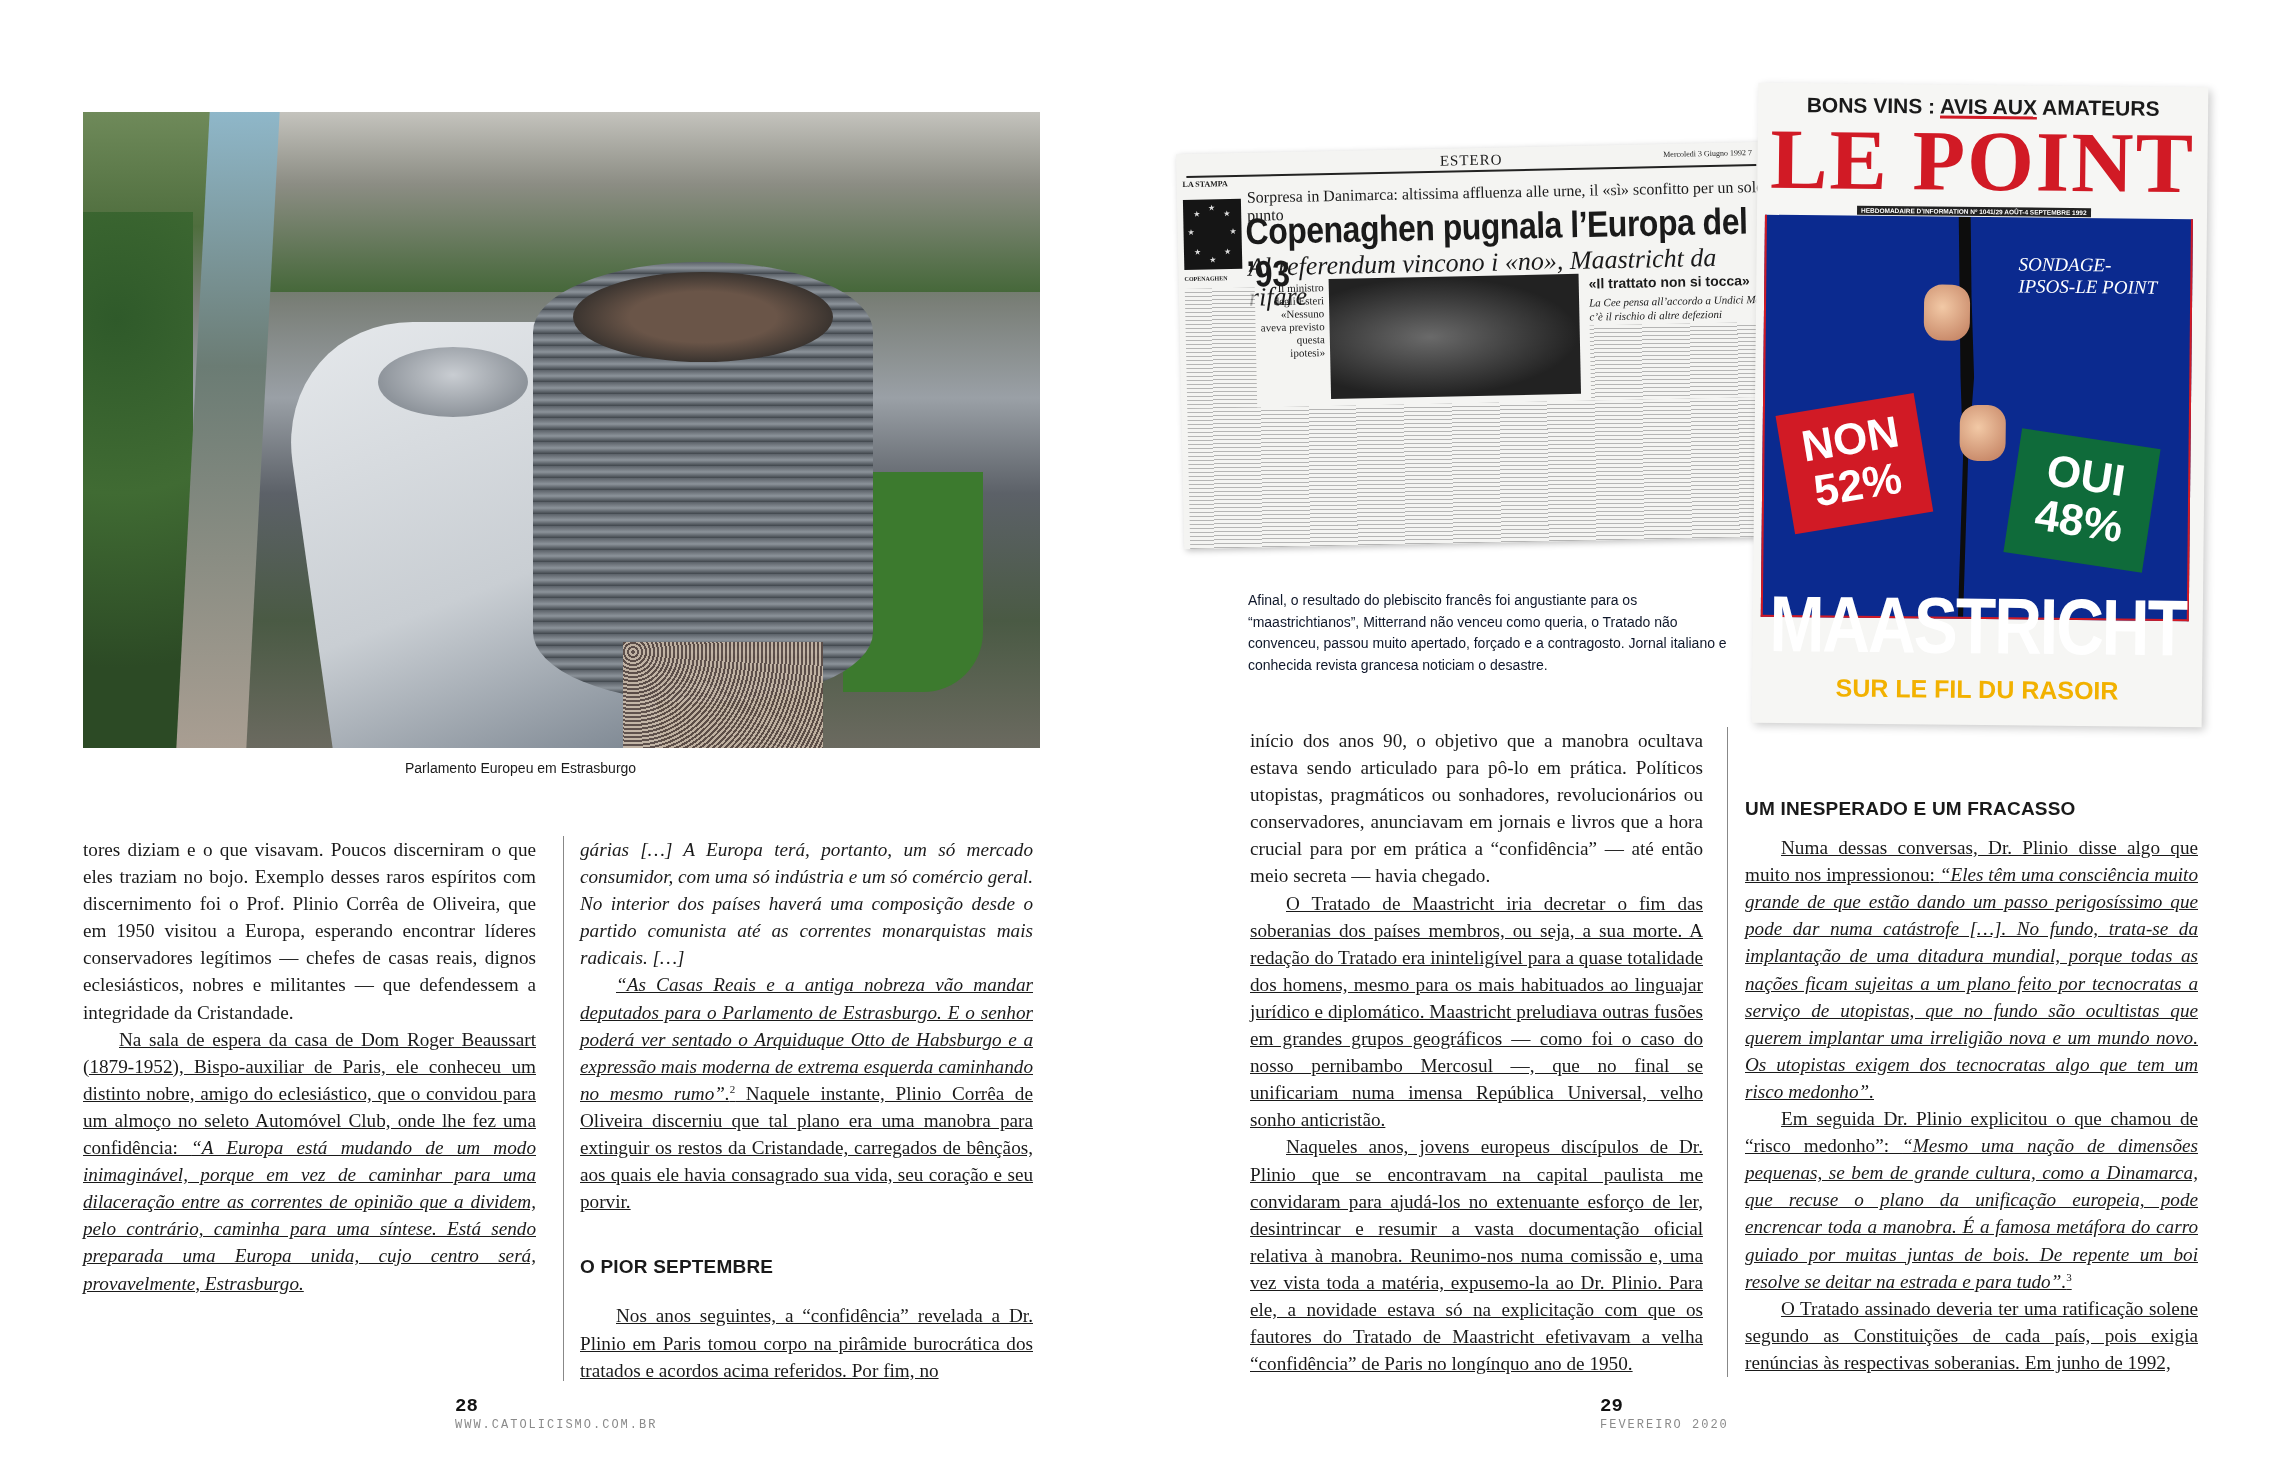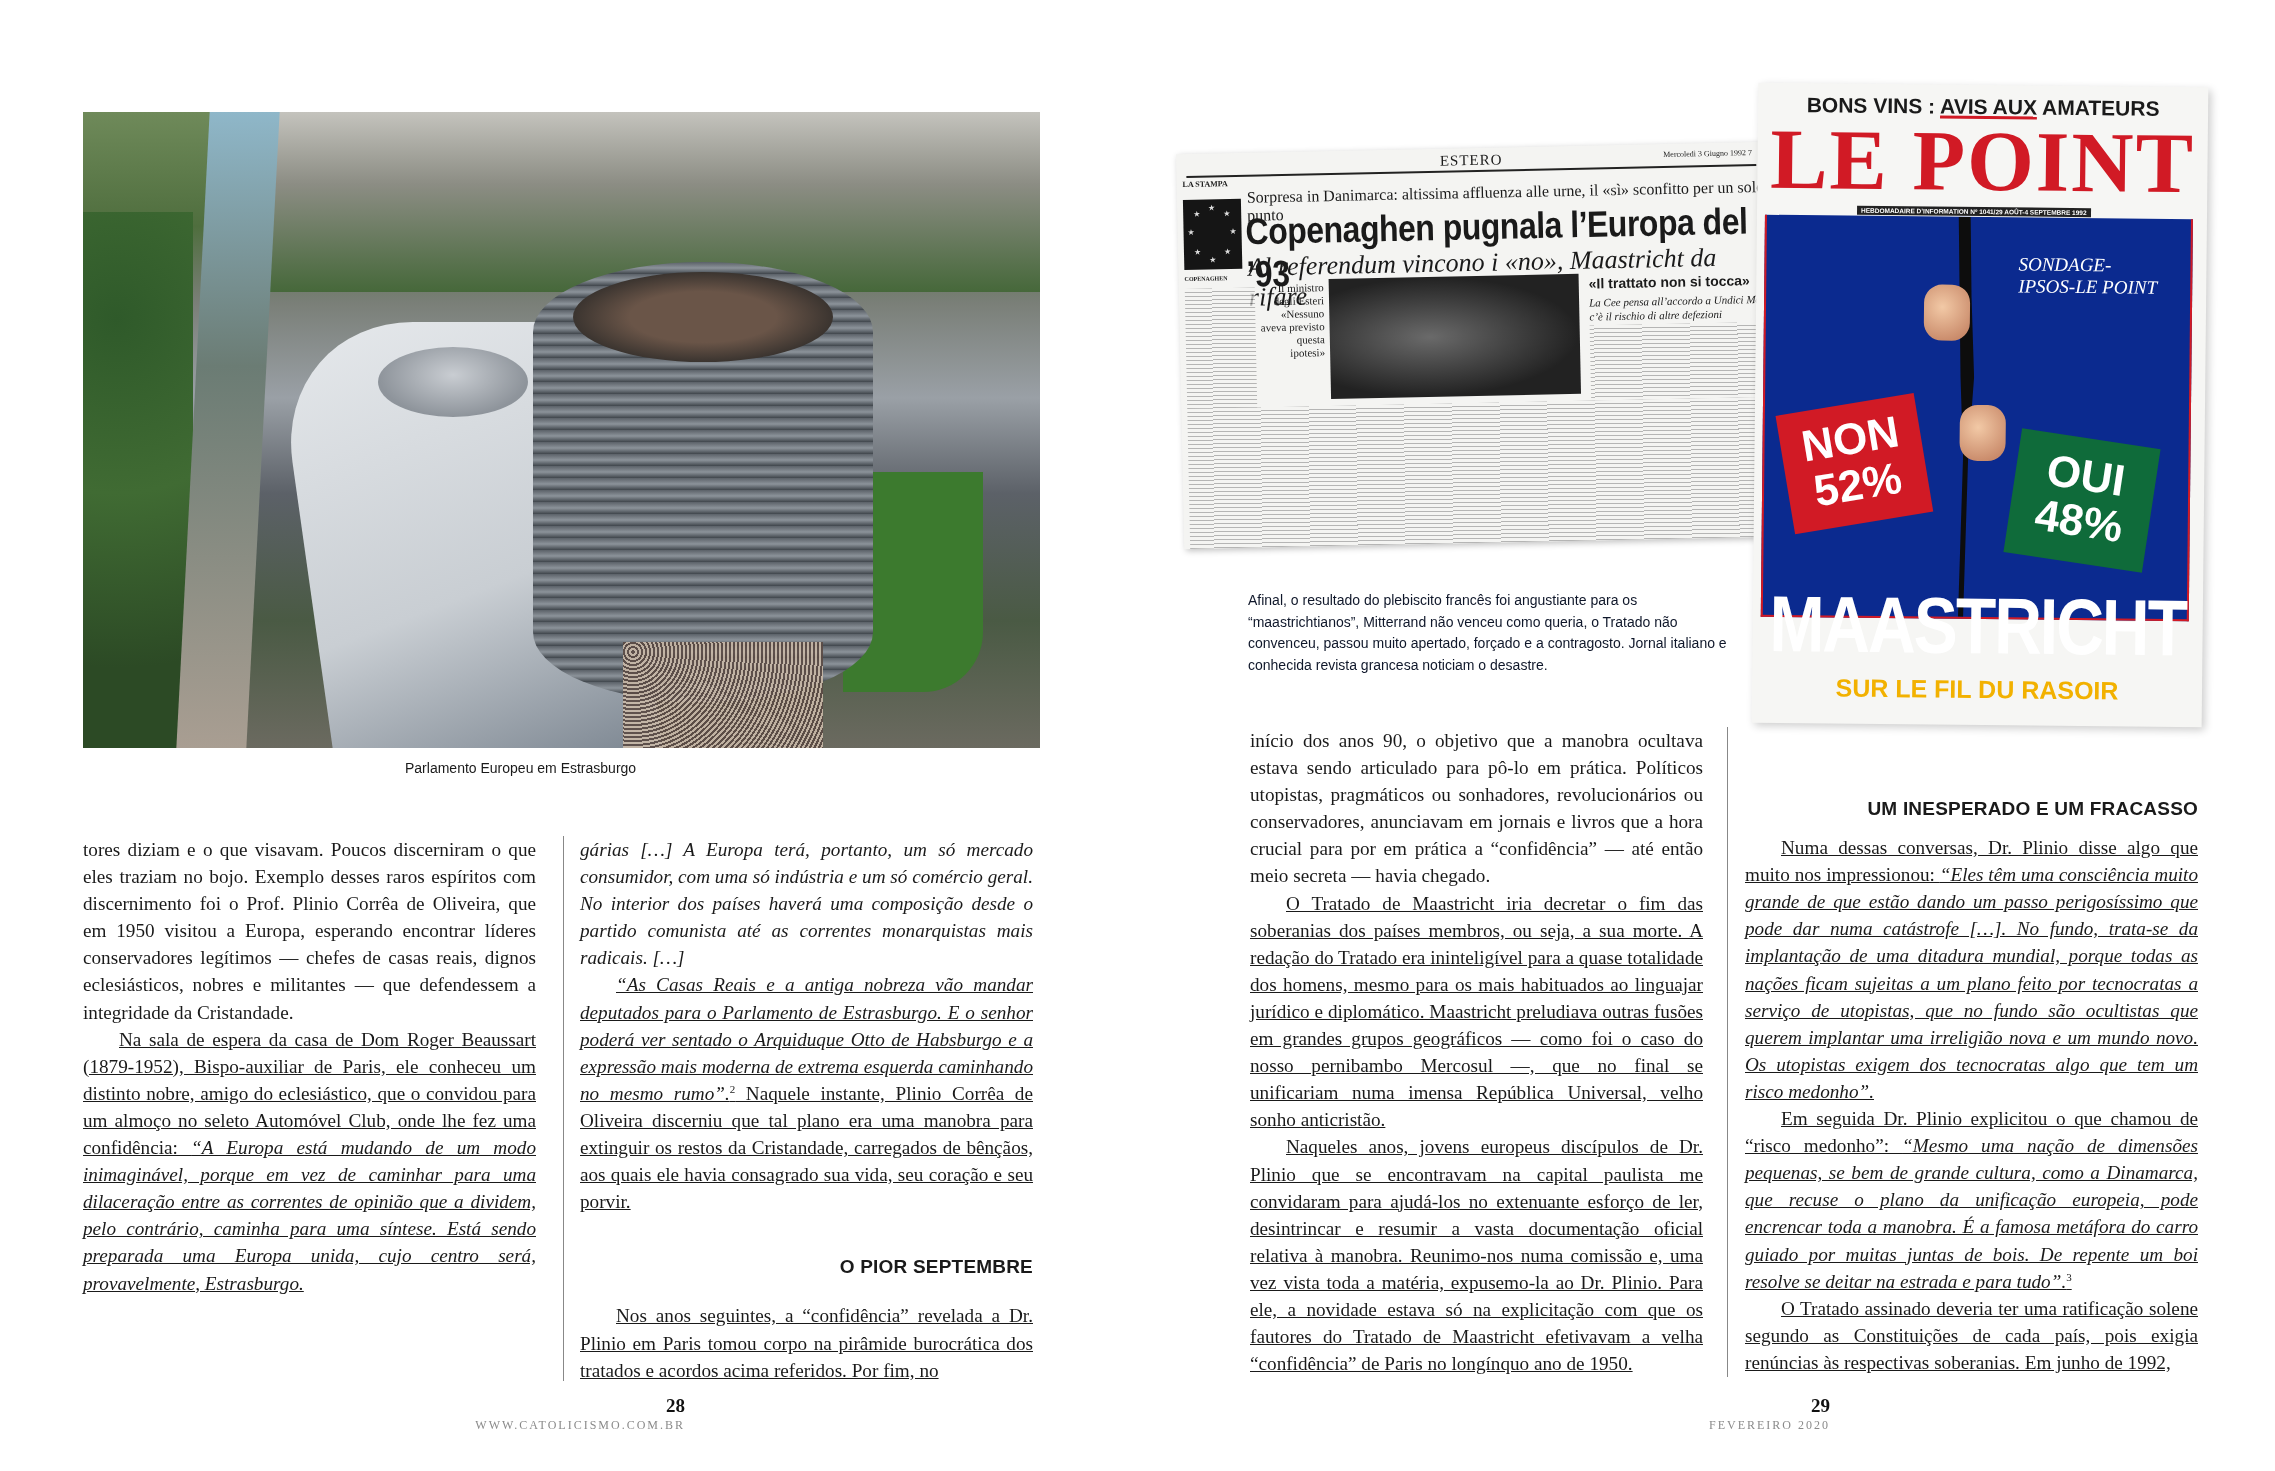--- a/index.html
+++ b/index.html
@@ -23,23 +23,23 @@
 
     .caption-left { position: absolute; left: 405px; top: 760px; font-family: "Liberation Sans", sans-serif; font-size: 14px; color: #1a1a1a; }
 
     .col { position: absolute; font-size: 19.2px; line-height: 27.1px; text-align: justify; hyphens: manual; }
     .col p { margin: 0; text-indent: 0; }
     .col p.indent { text-indent: 36px; text-decoration: underline; }
     .col .it { font-style: italic; }
     .col sup { font-size: 11px; vertical-align: super; line-height: 0; }
     .divider { position: absolute; width: 1px; background: #888; }
 
-    .heading { font-family: "Liberation Sans", sans-serif; font-weight: bold; font-size: 19px; text-align: right; letter-spacing: 0.2px; }
+    .heading { font-family: "Liberation Sans", sans-serif; font-weight: bold; font-size: 19px; text-align: left; letter-spacing: 0.2px; }
 
-    .folio { position: absolute; font-family: Liberation Serif, serif; text-align: right; }
+    .folio { position: absolute; font-family: Liberation Mono, monospace; text-align: left; }
     .folio .num { font-weight: bold; font-size: 19px; color: #111; line-height: 22px; }
     .folio .sub { font-size: 12px; color: #8a8a8a; letter-spacing: 2px; line-height: 16px; }
 
     
     .newspaper { position: absolute; left: 1180px; top: 148px; width: 590px; height: 395px; background: #f4f4f2; transform: rotate(-1.2deg); box-shadow: 2px 2px 6px rgba(0,0,0,0.25); overflow: hidden; }
     .np-topline { position: absolute; left: 10px; right: 10px; top: 22px; border-top: 2px solid #222; }
     .np-section { position: absolute; left: 0; right: 0; top: 4px; text-align: center; font-size: 15px; letter-spacing: 1px; }
     .np-date { position: absolute; right: 14px; top: 6px; font-size: 8px; }
     .np-masthead { position: absolute; left: 6px; top: 26px; font-size: 8px; font-weight: bold; }
     .np-kicker { position: absolute; left: 70px; top: 36px; font-size: 16px; }

